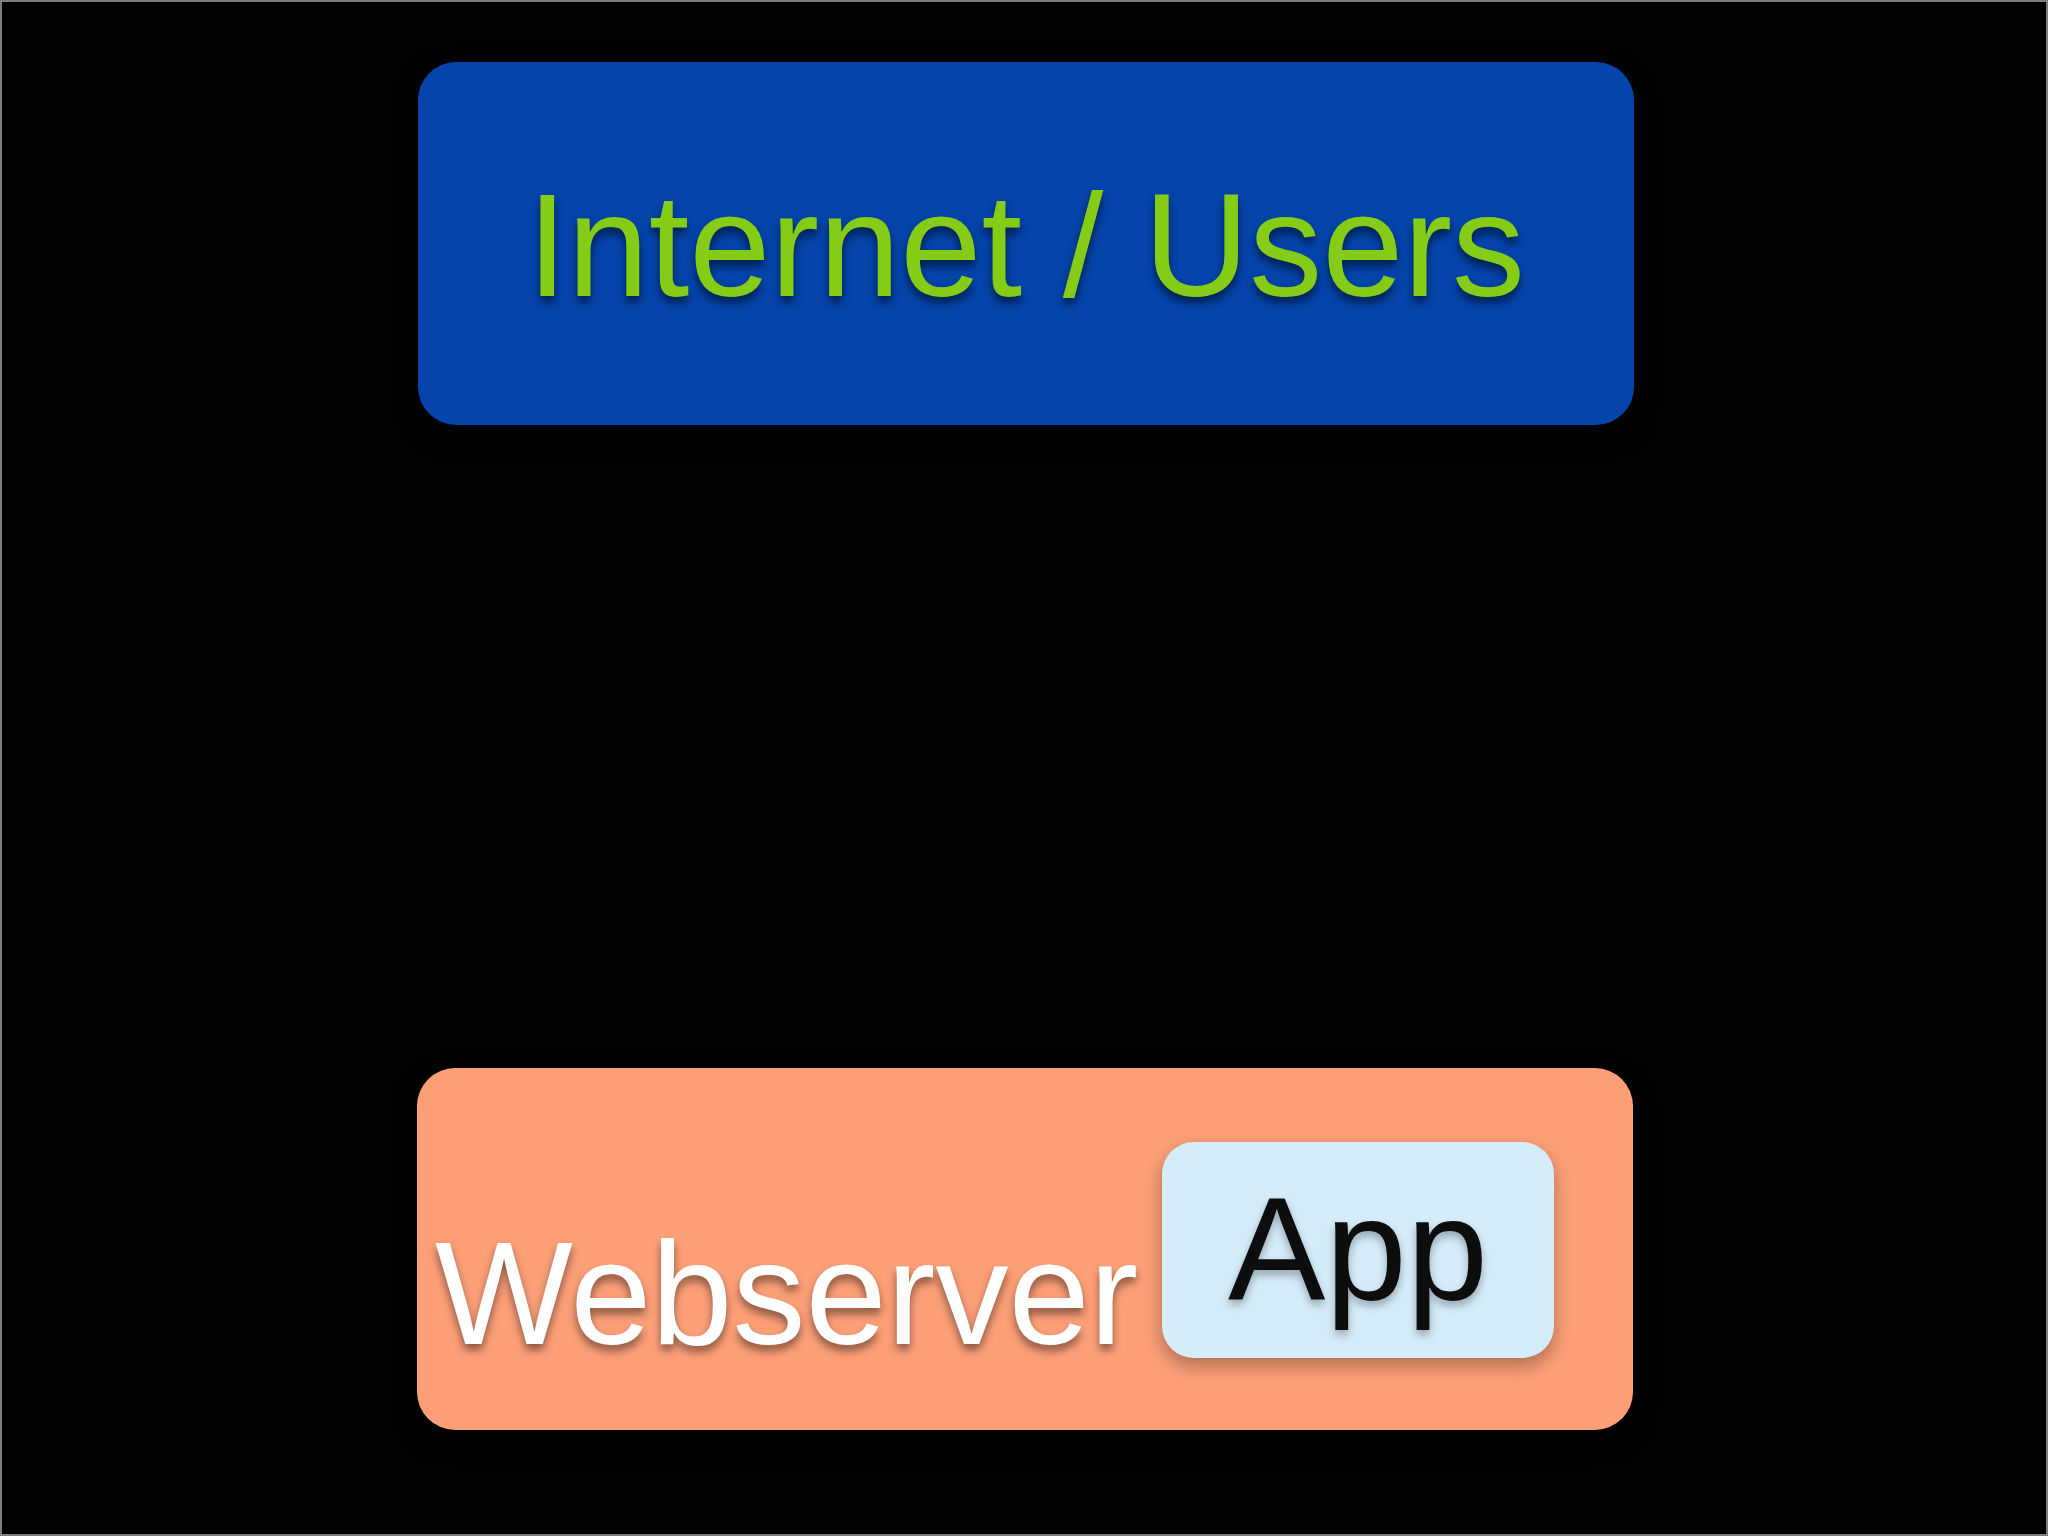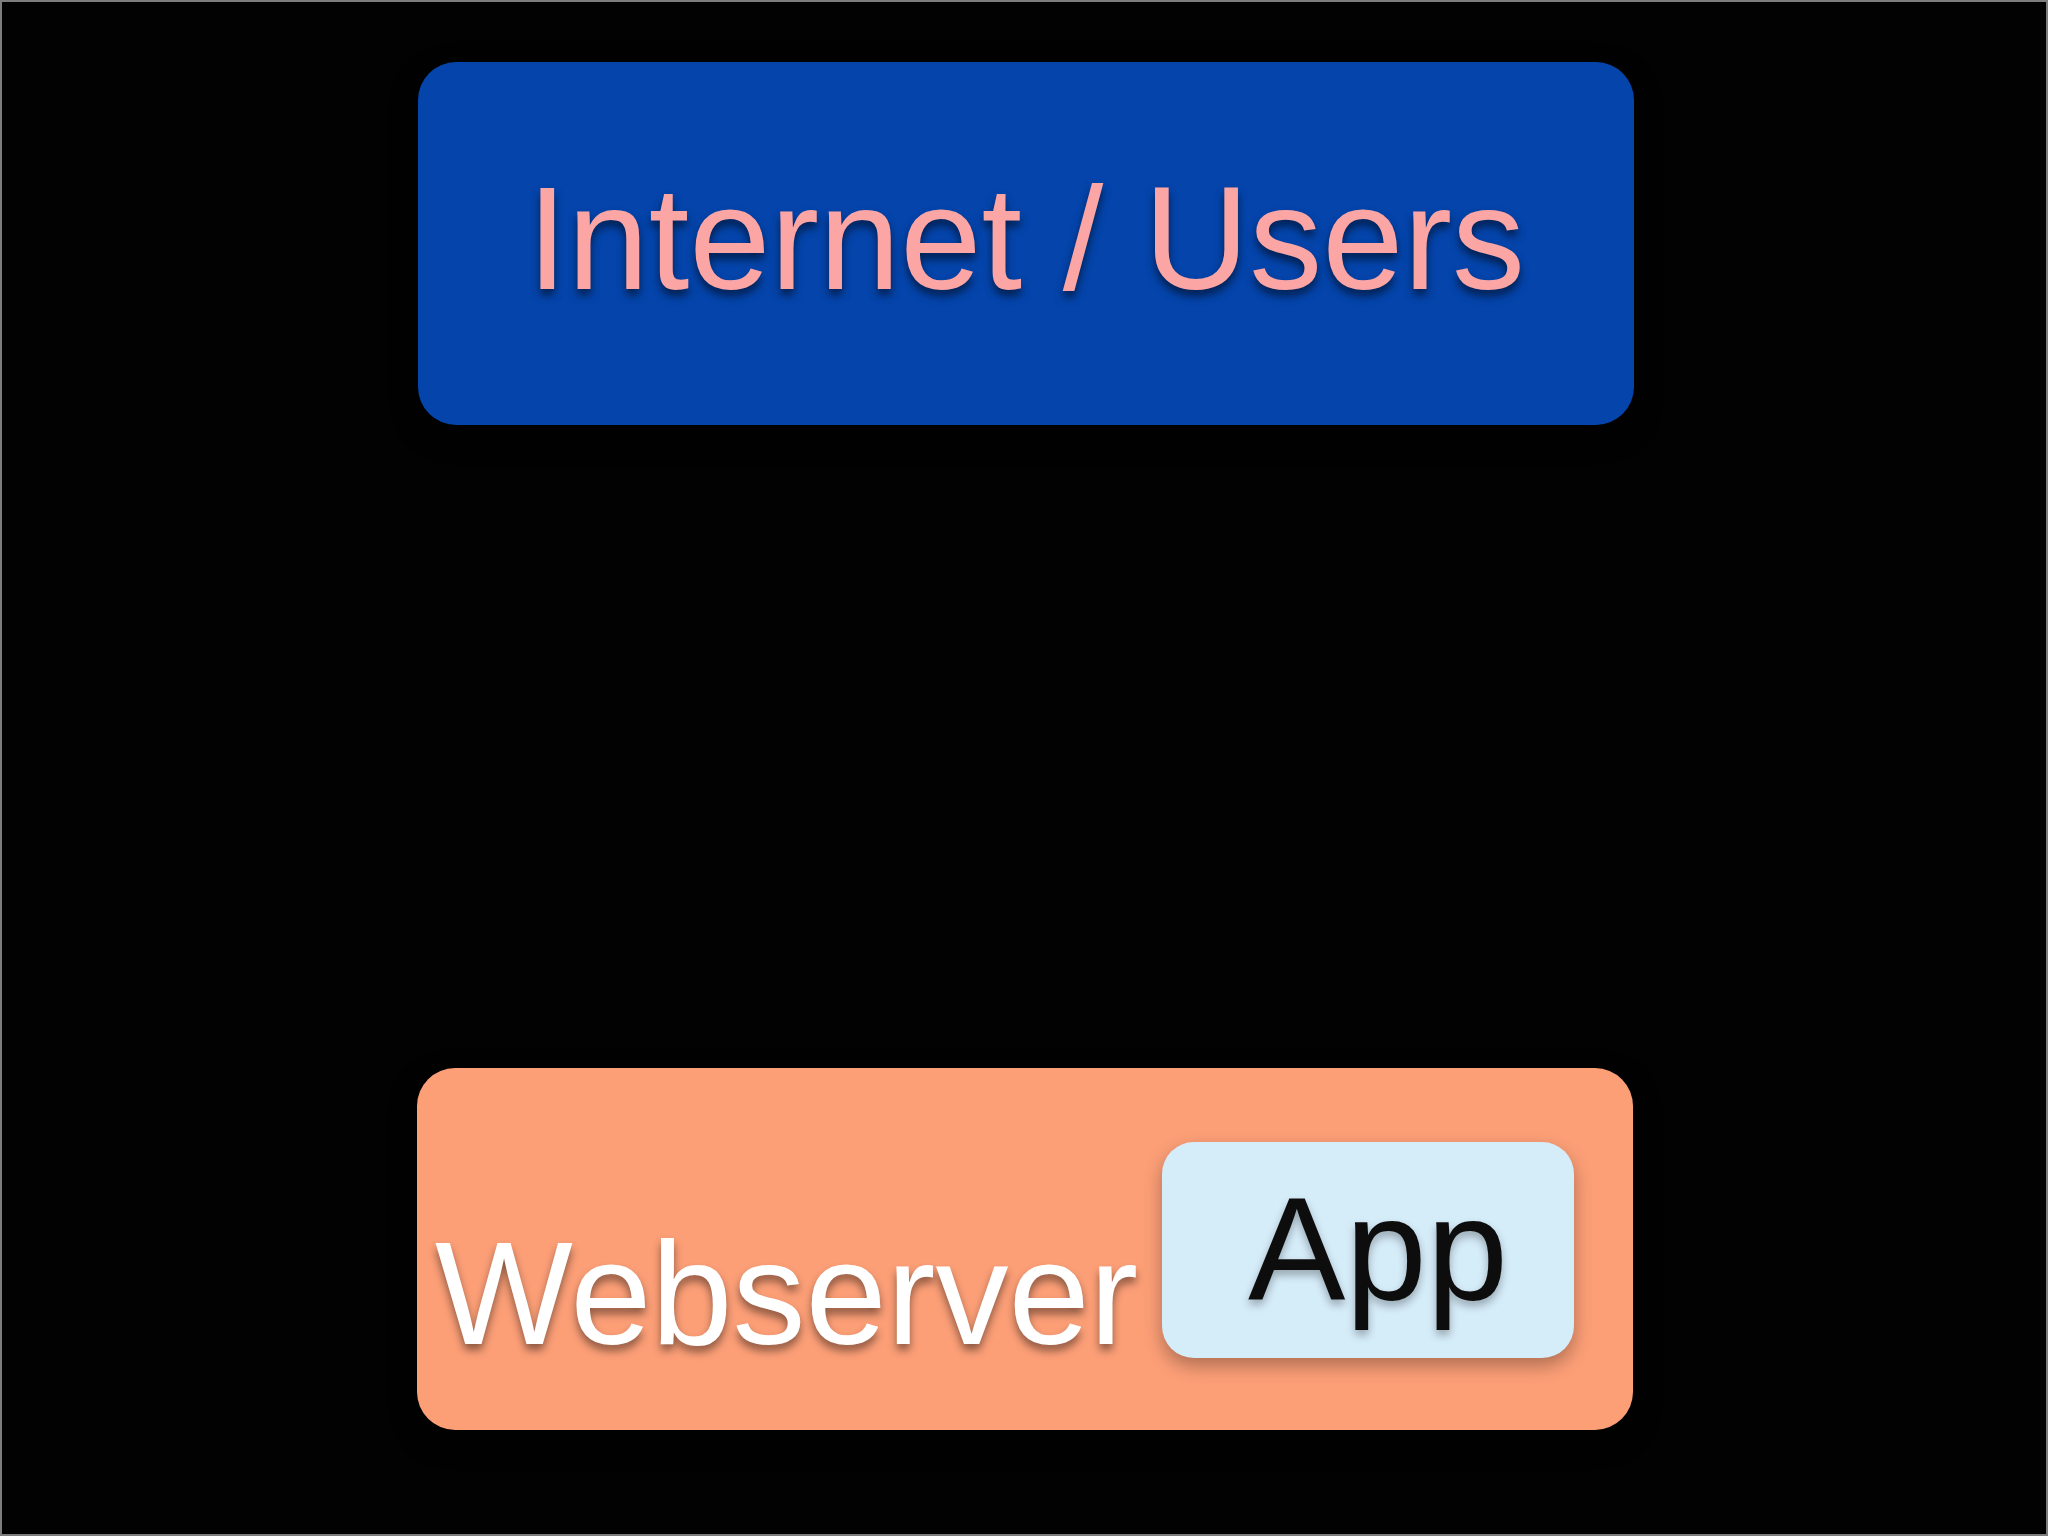--- a/index.html
+++ b/index.html
@@ -66,38 +66,37 @@
     position: absolute;
     left: 745px;
     top: 74px;
     width: 392px;
     height: 216px;
     border-radius: 32px;
     display: flex;
     align-items: center;
     justify-content: center;
     box-shadow: 0 8px 18px rgba(0,0,0,0.30);
-    padding-left: 20px;
   }
   .app-label {
     font-size: 146px;
     line-height: 1;
     font-weight: 400;
     text-shadow: 0 5px 8px rgba(0,0,0,0.30);
   }
 </style>
 </head>
 <body>
 
 <div class="stage" style="background-color: rgb(2, 2, 3);">
 
   <div class="frame" style="border-color: rgb(125, 125, 125);"></div>
 
   <div class="node node-internet" style="background-color: rgb(4, 68, 171);">
-    <span class="node-label internet-label" style="color: #fca5a5;">Internet / Users</span>
+    <span class="node-label internet-label" style="color: #84cc16; margin-top: 7px;">Internet / Users</span>
   </div>
 
   <div class="node node-webserver" style="background-color: rgb(252, 159, 119);">
     <span class="node-label webserver-label" style="color: rgb(255, 255, 255); margin-top: 36px;">Webserver</span>
 
     <div class="app-chip" style="background-color: rgb(213, 236, 249);">
       <span class="app-label" style="color: rgb(13, 13, 13);">App</span>
     </div>
   </div>
 

